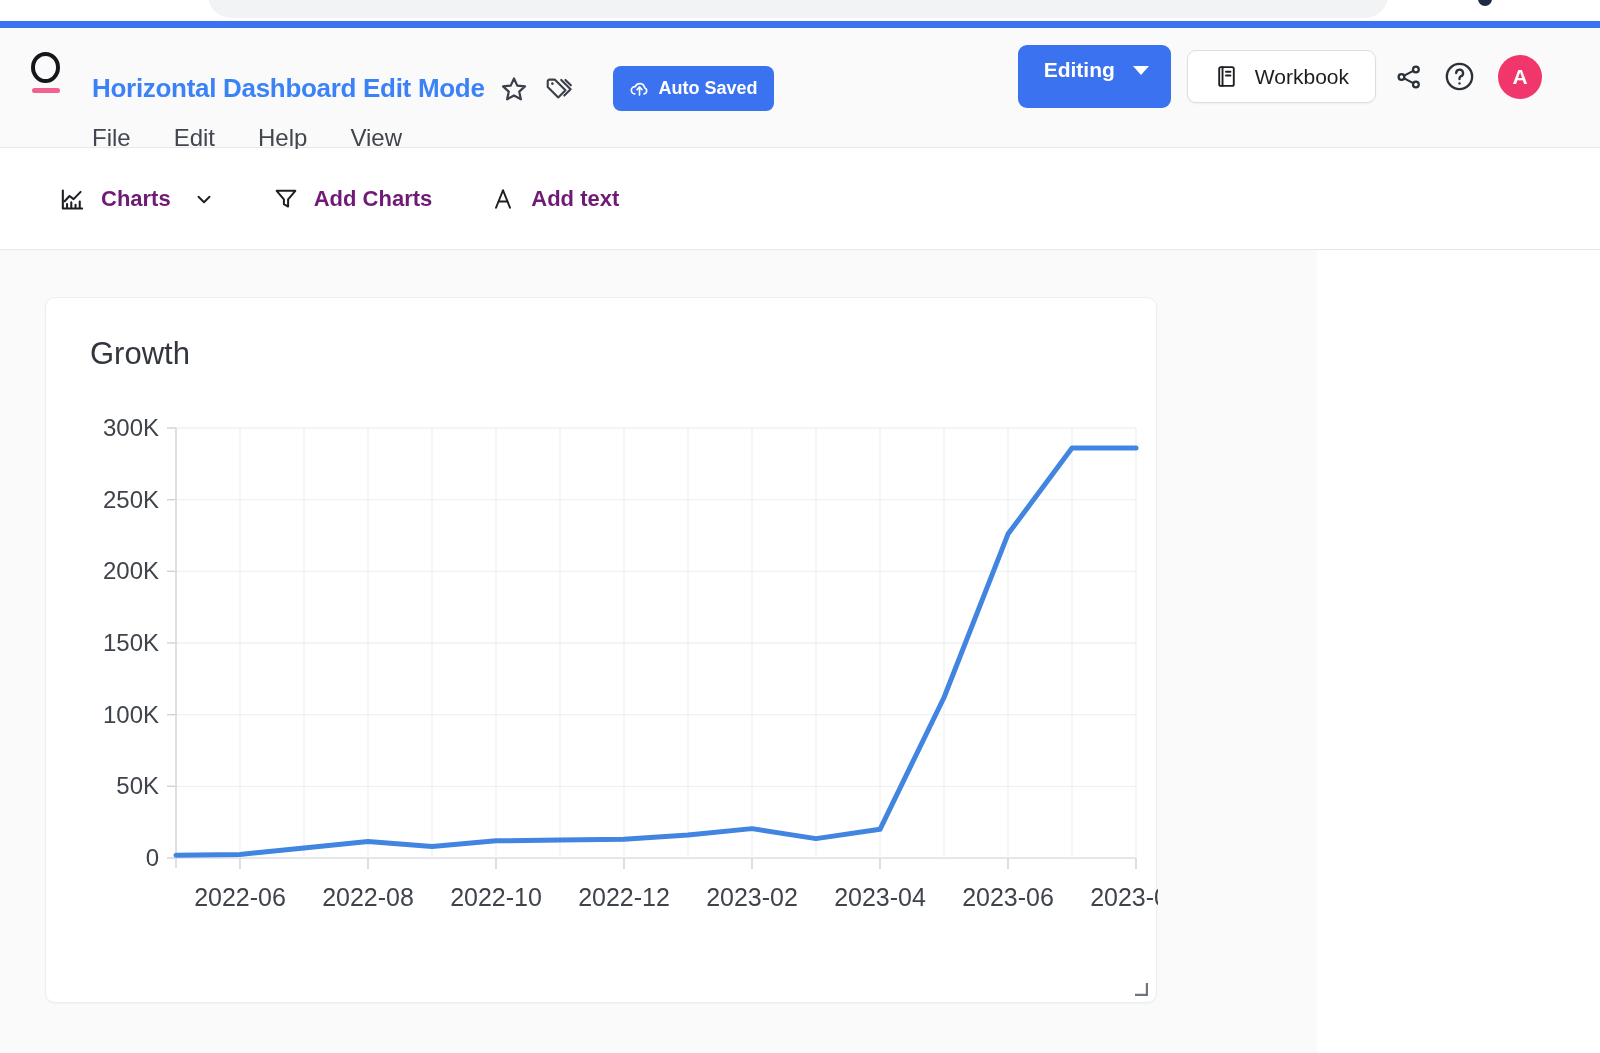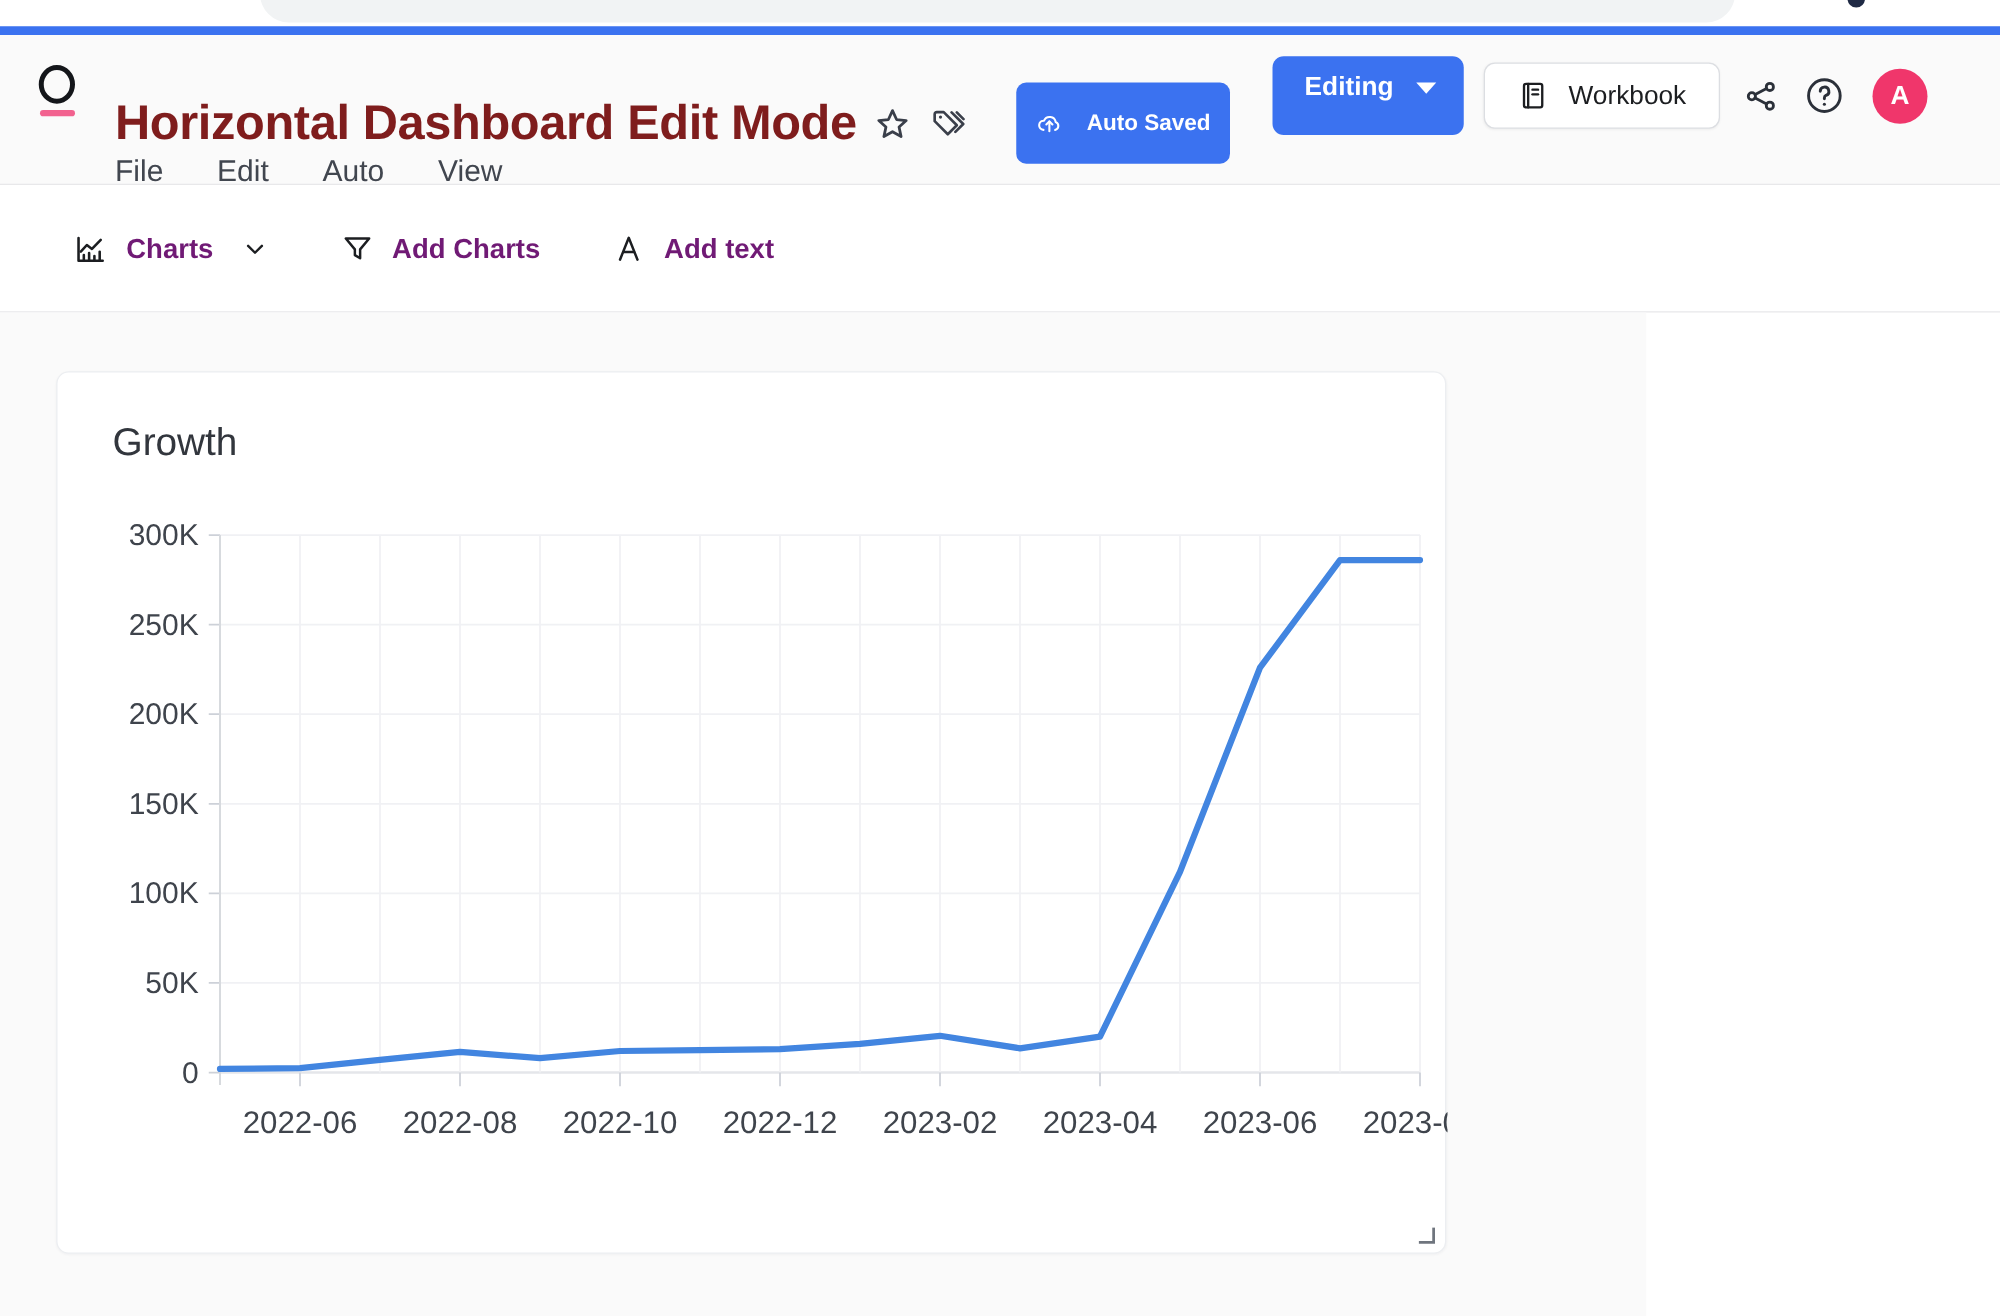--- a/index.html
+++ b/index.html
@@ -44,31 +44,31 @@
   }
   .logo-underline {
     margin-top: 5px; margin-left: 1px; width: 28px; height: 5px;
     border-radius: 3px; background: #f2628f;
   }
   .title-row {
     position: absolute; left: 92px; top: 38px;
     display: flex; align-items: center; gap: 14px;
   }
   .doc-title {
-    font-size: 39px; font-weight: 700; color: #7f1d1d;
+    font-size: 26px; font-weight: 700; color: #3b82f6;
     letter-spacing: -0.3px; white-space: nowrap;
   }
   .icon-btn { display: flex; align-items: center; justify-content: center;
     width: 30px; height: 30px; color: #3a3f4a; cursor: pointer; }
   .autosave {
     margin-left: 26px;
-    display: inline-flex; align-items: center; gap: 19px;
+    display: inline-flex; align-items: center; gap: 9px;
     background: #3b72f0; color: #fff;
     font-size: 18px; font-weight: 600;
-    padding: 22px 16px; border-radius: 8px; cursor: pointer;
+    padding: 12px 16px; border-radius: 8px; cursor: pointer;
     white-space: nowrap;
   }
   .menubar {
     position: absolute; left: 92px; top: 96px;
     display: flex; gap: 43px;
   }
   .menubar span {
     font-size: 24px; color: #41464f; cursor: pointer;
   }
   .header-right {
@@ -174,21 +174,21 @@
             <path d="M9.2 13.2L12 10.4l2.8 2.8"></path>
         </svg>
       </span>
       <span>Auto Saved</span>
     </div>
   </div>
 
   <div class="menubar">
     <span>File</span>
     <span>Edit</span>
-    <span>Auto</span>
+    <span>Help</span>
     <span>View</span>
   </div>
 
   <div class="header-right">
     <div class="btn-editing">
       <span>Editing</span>
       <span class="caret"></span>
     </div>
 
     <div class="btn-workbook">

